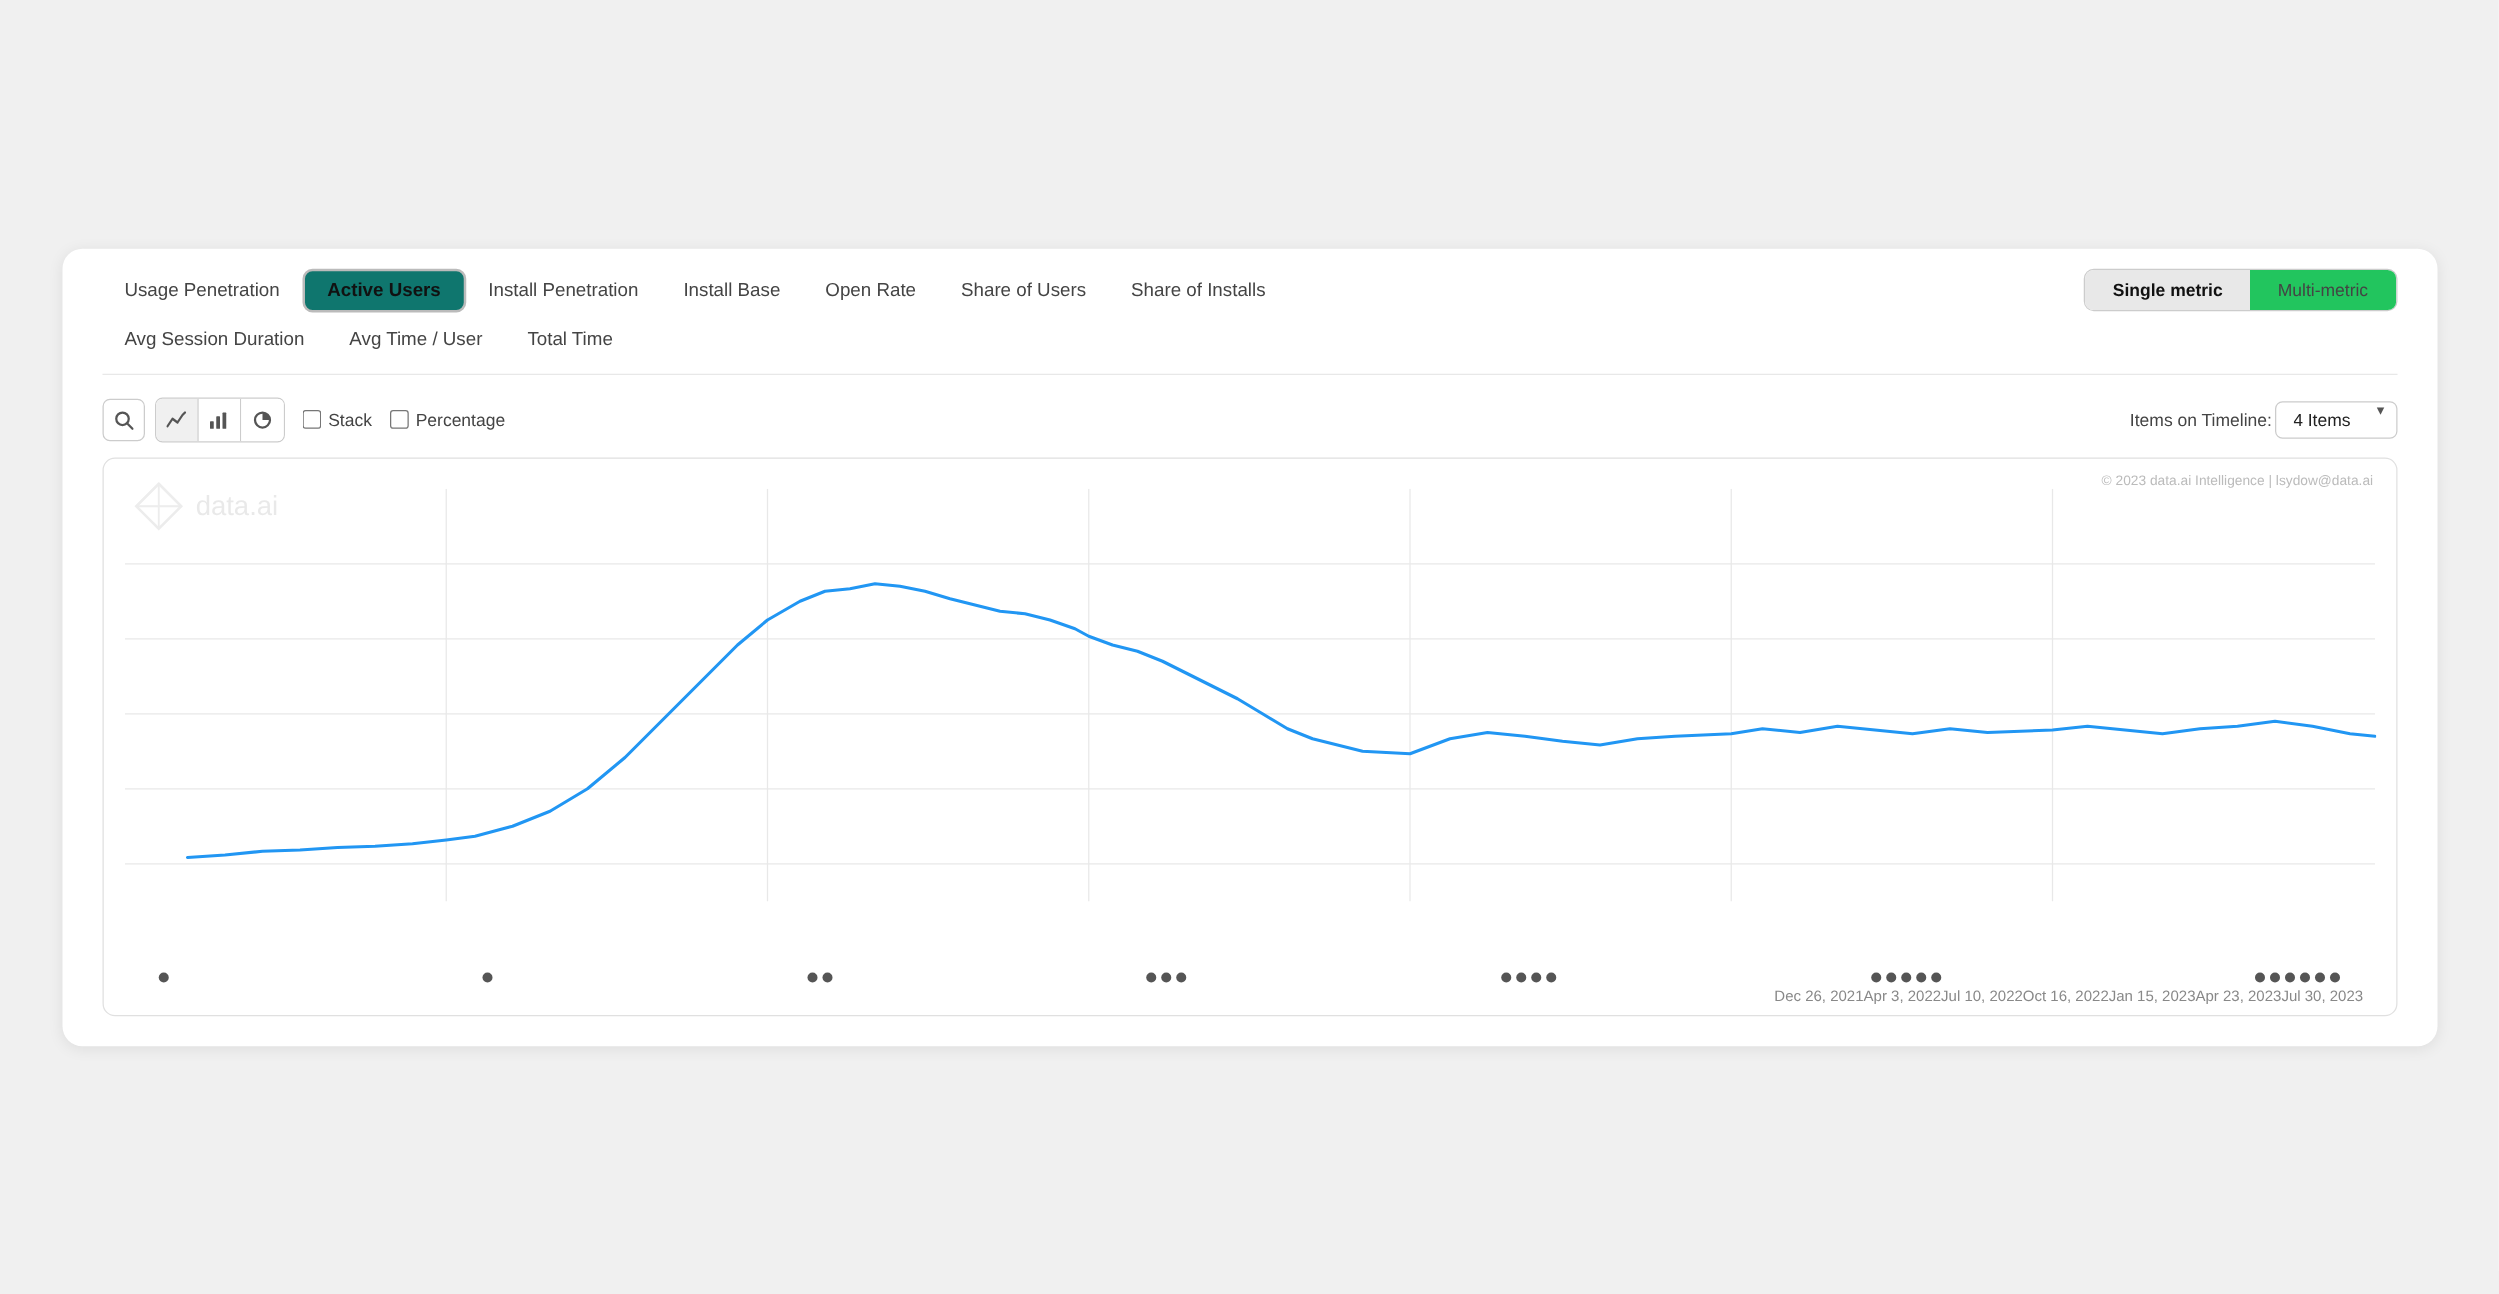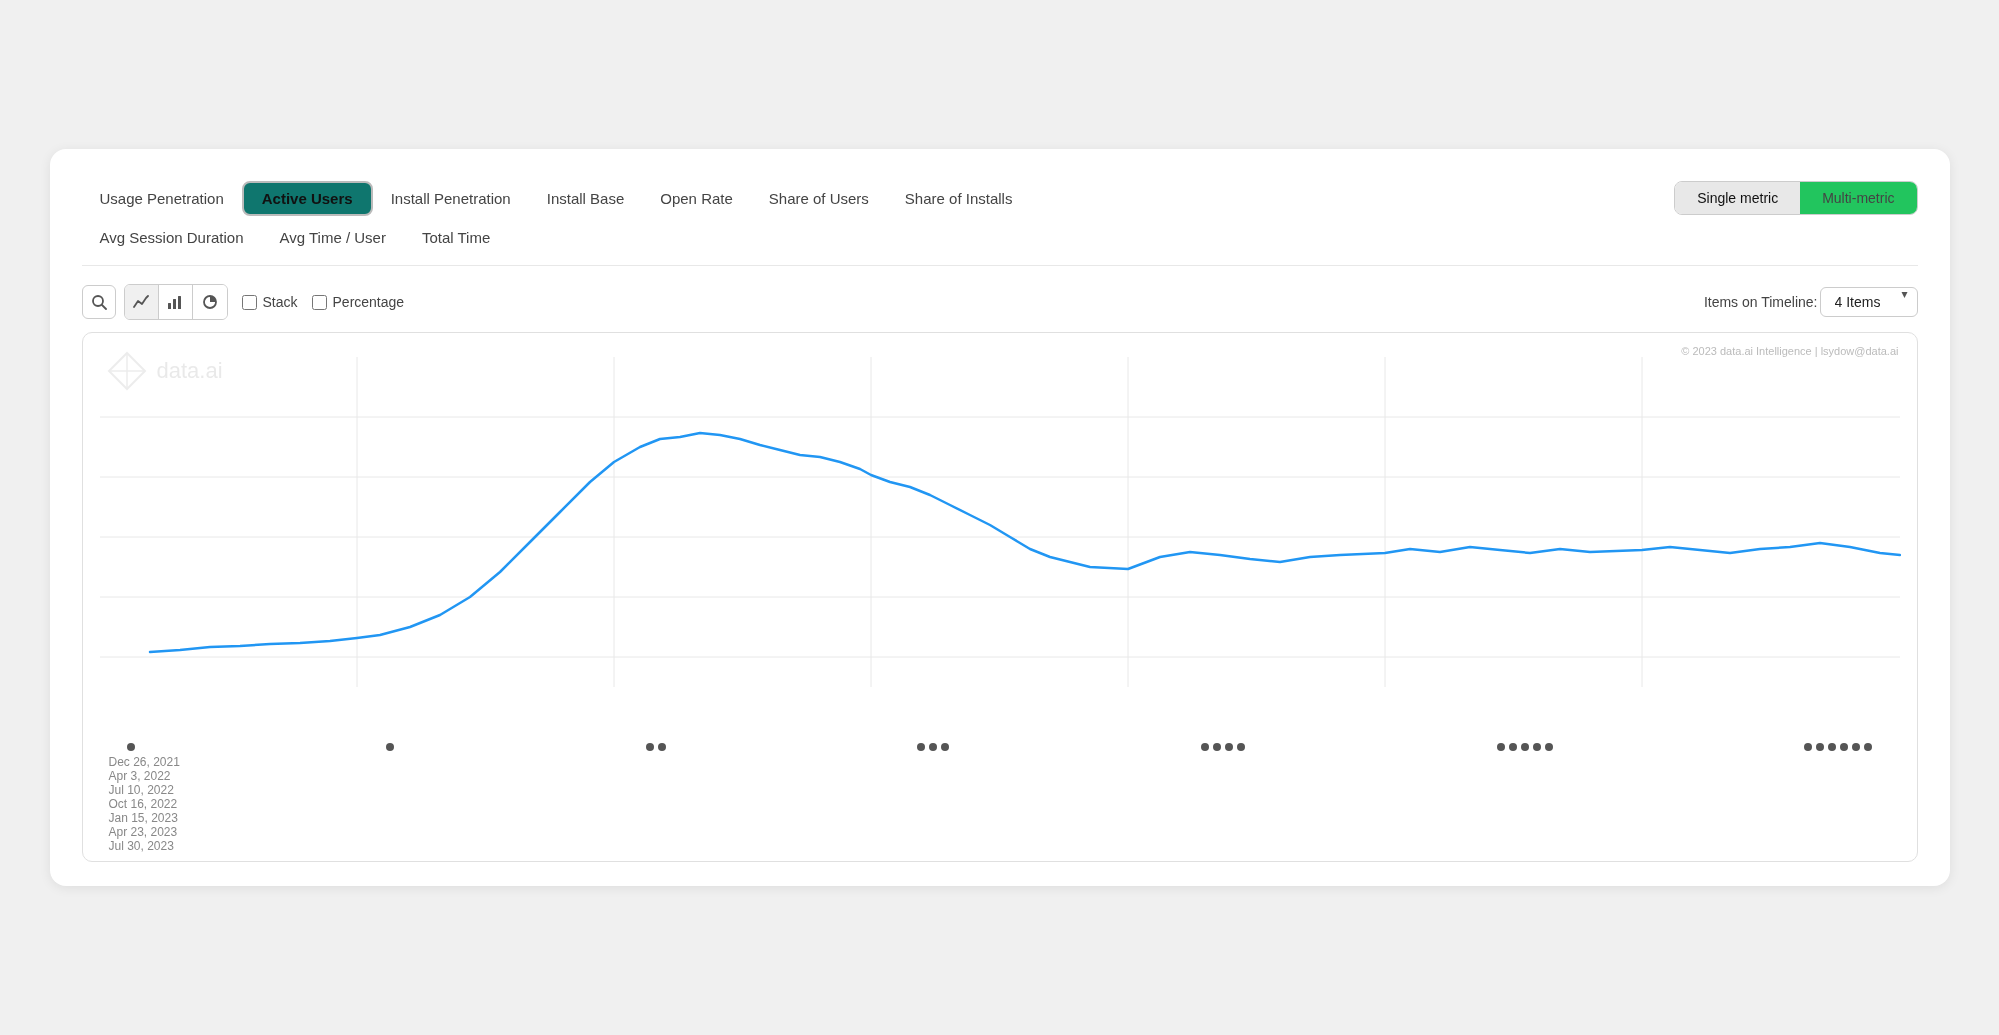--- a/index.html
+++ b/index.html
@@ -8,21 +8,21 @@
       font-family: -apple-system, BlinkMacSystemFont, 'Segoe UI', sans-serif;
       display: flex;
       justify-content: center;
       align-items: center;
       min-height: 100vh;
       padding: 20px;
     }
     .card {
       background: #fff;
       border-radius: 16px;
-      padding: 32px 32px 24px 32px;
+      padding: 16px 32px 24px 32px;
       width: 1900px;
       max-width: 100%;
       box-shadow: 0 2px 12px rgba(0,0,0,0.08);
     }
     .tab-row {
       display: flex;
       flex-wrap: wrap;
       align-items: center;
       width: 100%;
       margin-bottom: 6px;
@@ -66,21 +66,21 @@
       padding: 8px 22px;
       font-size: 14px;
       cursor: pointer;
       border: none;
       background: #22c55e;
       color: #444;
       font-weight: 400;
     }
     .view-btn.active {
       background: #e8e8e8;
-      font-weight: 400;
+      font-weight: 700;
       color: #111;
     }
     .divider {
       border: none;
       border-top: 1.5px solid #e8e8e8;
       margin: 12px 0 18px 0;
     }
     .toolbar {
       display: flex;
       align-items: center;
@@ -195,25 +195,24 @@
       right: 18px;
       font-size: 11px;
       color: #bbb;
     }
     .chart-svg-wrapper {
       width: 100%;
       margin-top: 8px;
     }
     .x-labels {
       display: flex;
-      justify-content: center;
+      justify-content: flex-end;
       padding: 6px 0 4px 0;
       font-size: 12px;
       color: #888;
-      flex-direction: column;
     }
     .legend {
       display: flex;
       justify-content: center;
       align-items: center;
       gap: 10px;
       margin-top: 14px;
       font-size: 14px;
       color: #333;
     }

